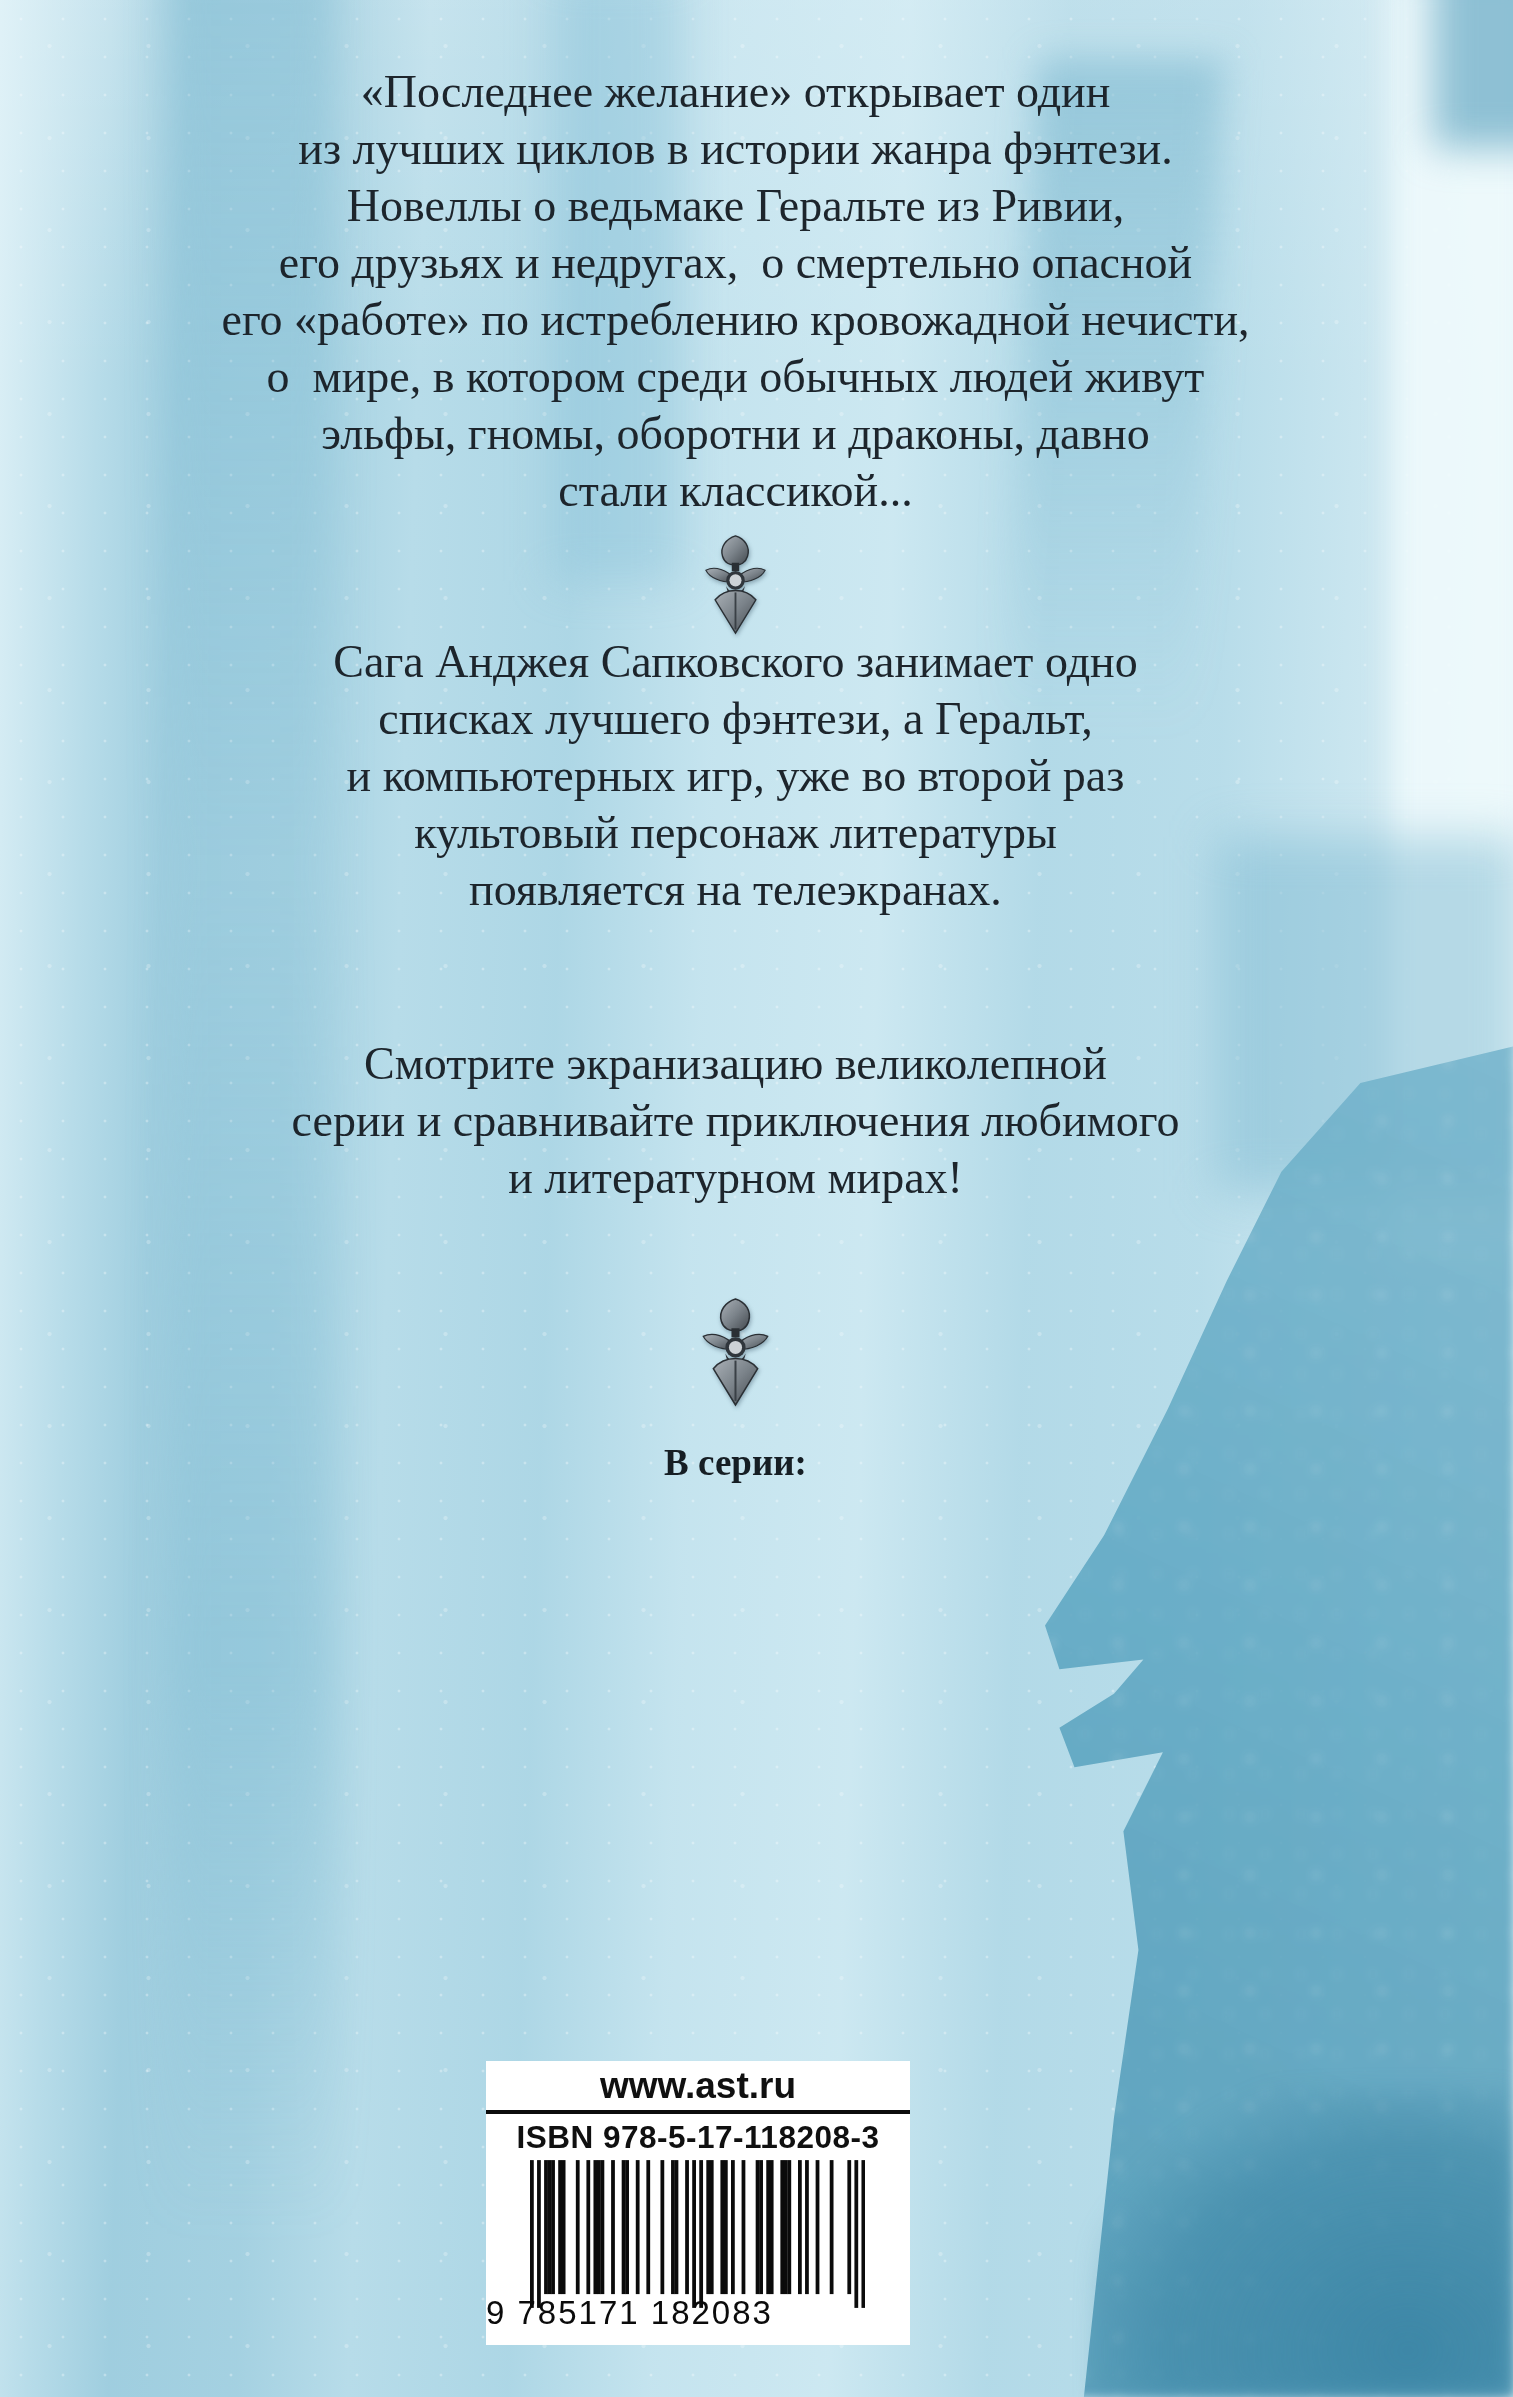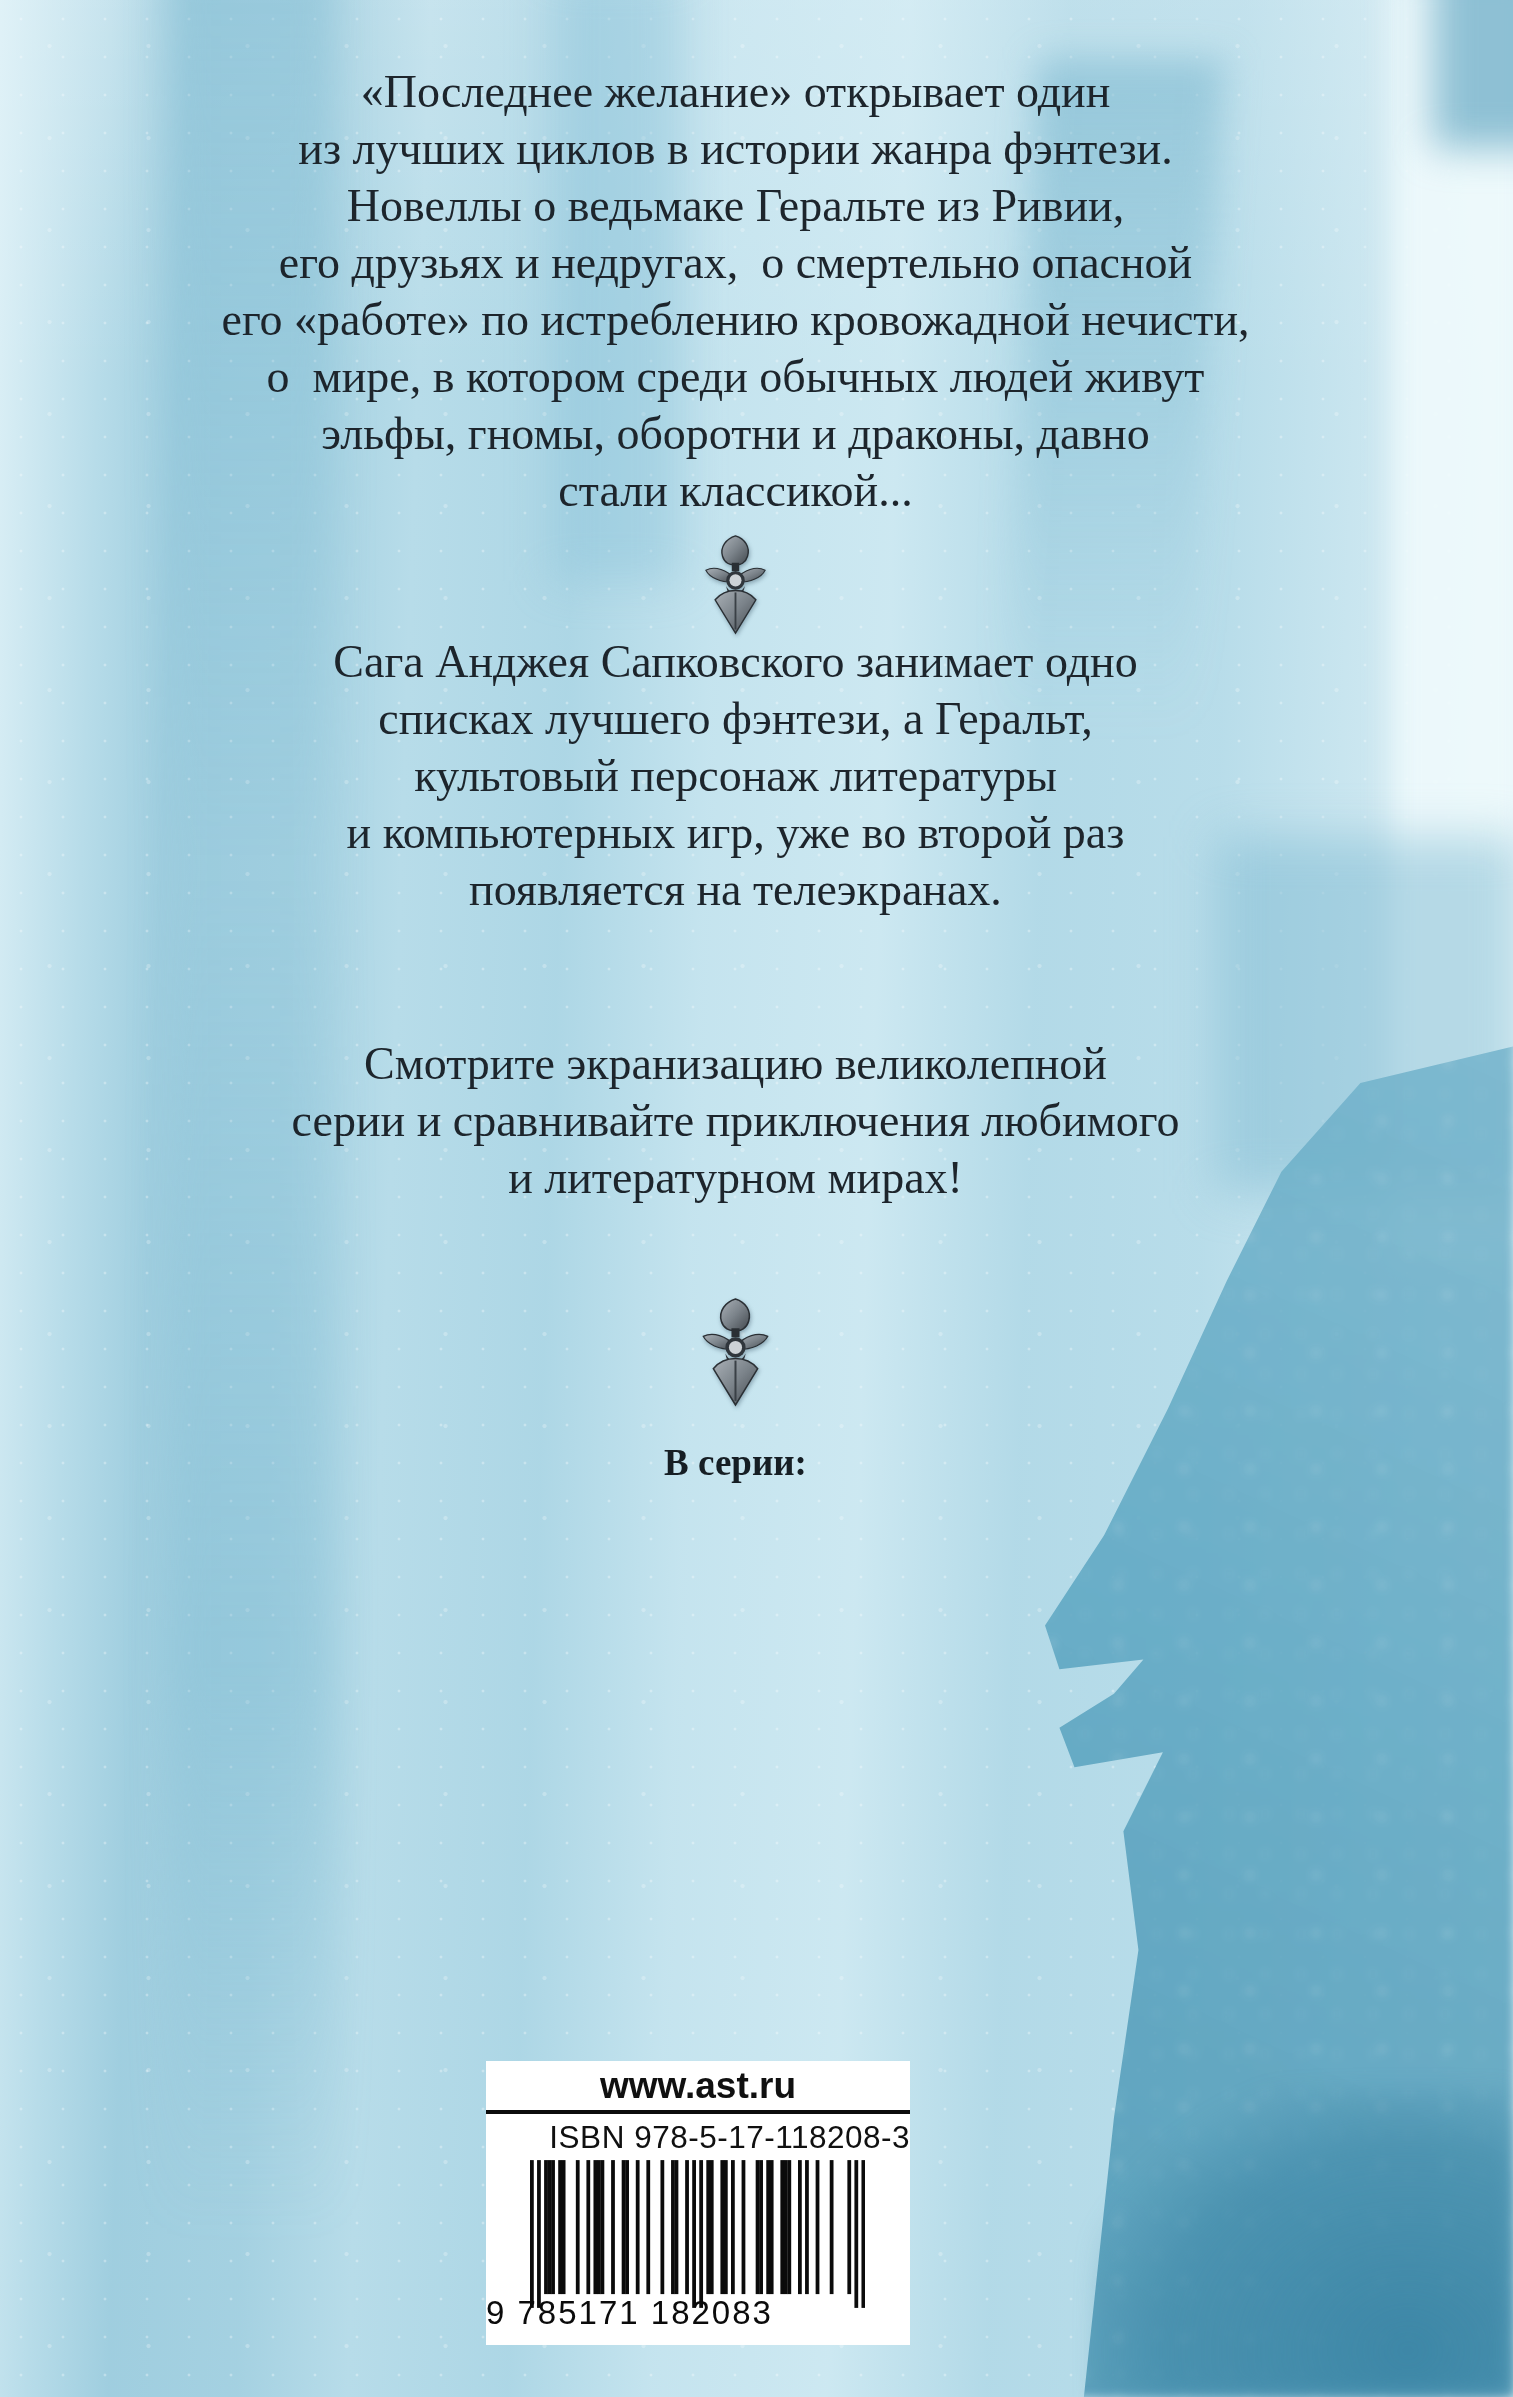--- a/index.html
+++ b/index.html
@@ -62,21 +62,21 @@
   .sword{position:absolute;filter:drop-shadow(1px 2px 2px rgba(20,45,65,.35));}
   .sword.s1{left:703px;top:535px;width:65px;height:100px;}
   .sword.s2{left:700px;top:1298px;width:71px;height:109px;}
 
   .pubbox{position:absolute;left:486px;top:2061px;width:424px;height:284px;
     background:#ffffff;font-family:"Liberation Sans","DejaVu Sans",sans-serif;color:#101010;}
   .pub-site{position:absolute;left:0;top:2px;width:100%;height:45px;
     font-weight:bold;font-size:37px;line-height:45px;text-align:center;}
   .pub-rule{position:absolute;left:0;top:49px;width:100%;height:3.9px;background:#0c0c0c;}
   .pub-isbn{position:absolute;left:0;top:57px;width:100%;height:39px;
-    font-size:31.5px;line-height:39px;text-align:right;letter-spacing:0.5px;}
+    font-size:31.5px;line-height:39px;text-align:center;letter-spacing:0.5px;font-weight:bold;}
   .barcode{position:absolute;left:44px;top:99px;width:335px;height:148px;}
   .barcode-digits{position:absolute;left:0;top:232px;width:100%;
     font-family:Liberation Sans, sans-serif;font-size:33px;line-height:39px;
     letter-spacing:2px;color:#0b0b0b;}
 </style>
 </head>
 <body>
 
 <div class="cover">
 
@@ -121,22 +121,22 @@
     <div class="line">стали классикой...</div>
   </div>
 
   <svg class="sword s1" viewBox="0 0 70 108">
       <use href="#dagger"></use>
     </svg>
 
   <div class="col" style="top:633px">
     <div class="line">Сага Анджея Сапковского занимает одно</div>
     <div class="line">списках лучшего фэнтези, а Геральт,</div>
+    <div class="line">и компьютерных игр, уже во второй раз</div>
     <div class="line">культовый персонаж литературы</div>
-    <div class="line">и компьютерных игр, уже во второй раз</div>
     <div class="line">появляется на телеэкранах.</div>
   </div>
 
   <div class="col" style="top:1035px">
     <div class="line">Смотрите экранизацию великолепной</div>
     <div class="line">серии и сравнивайте приключения любимого</div>
     <div class="line">и литературном мирах!</div>
   </div>
 
   <svg class="sword s2" viewBox="0 0 70 108">

